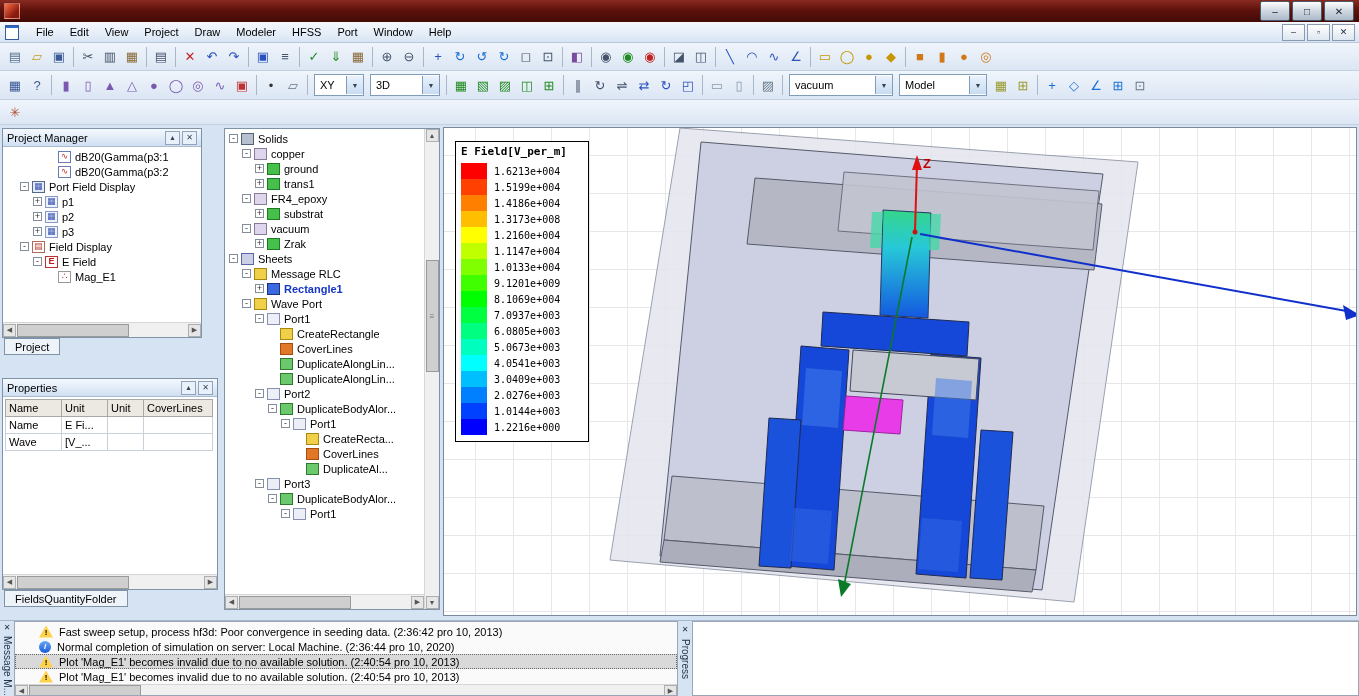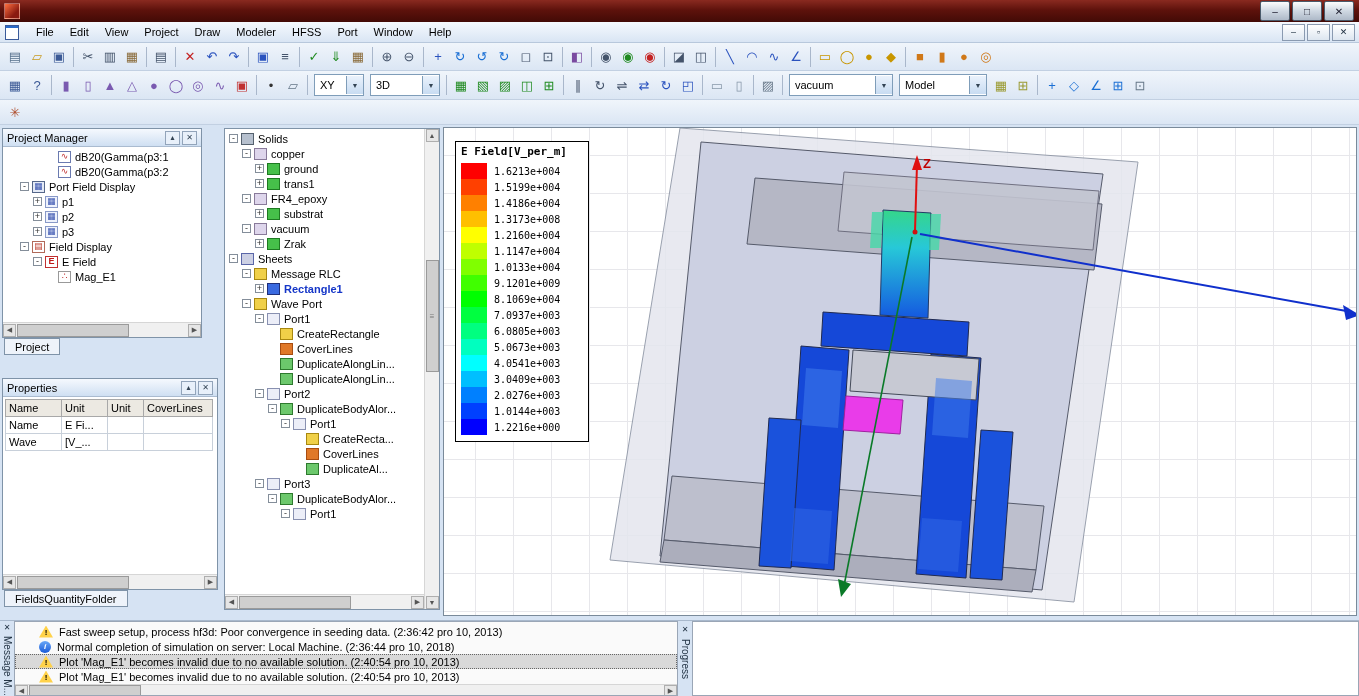--- a/index.html
+++ b/index.html
@@ -744,21 +744,21 @@
   <div id="messages">
     <div>
 
         <div class="msg-row">
           <span class="msg-icon warning"></span>
           <span class="msg-text">Fast sweep setup, process hf3d: Poor convergence in seeding data. (2:36:42 pro 10, 2013)</span>
         </div>
 
         <div class="msg-row">
           <span class="msg-icon info"></span>
-          <span class="msg-text">Normal completion of simulation on server: Local Machine. (2:36:44 pro 10, 2018)</span>
+          <span class="msg-text">Normal completion of simulation on server: Local Machine. (2:36:44 pro 10, 2020)</span>
         </div>
 
         <div class="msg-row selected">
           <span class="msg-icon warning"></span>
           <span class="msg-text">Plot 'Mag_E1' becomes invalid due to no available solution. (2:40:54 pro 10, 2013)</span>
         </div>
 
         <div class="msg-row">
           <span class="msg-icon warning"></span>
           <span class="msg-text">Plot 'Mag_E1' becomes invalid due to no available solution. (2:40:54 pro 10, 2013)</span>

